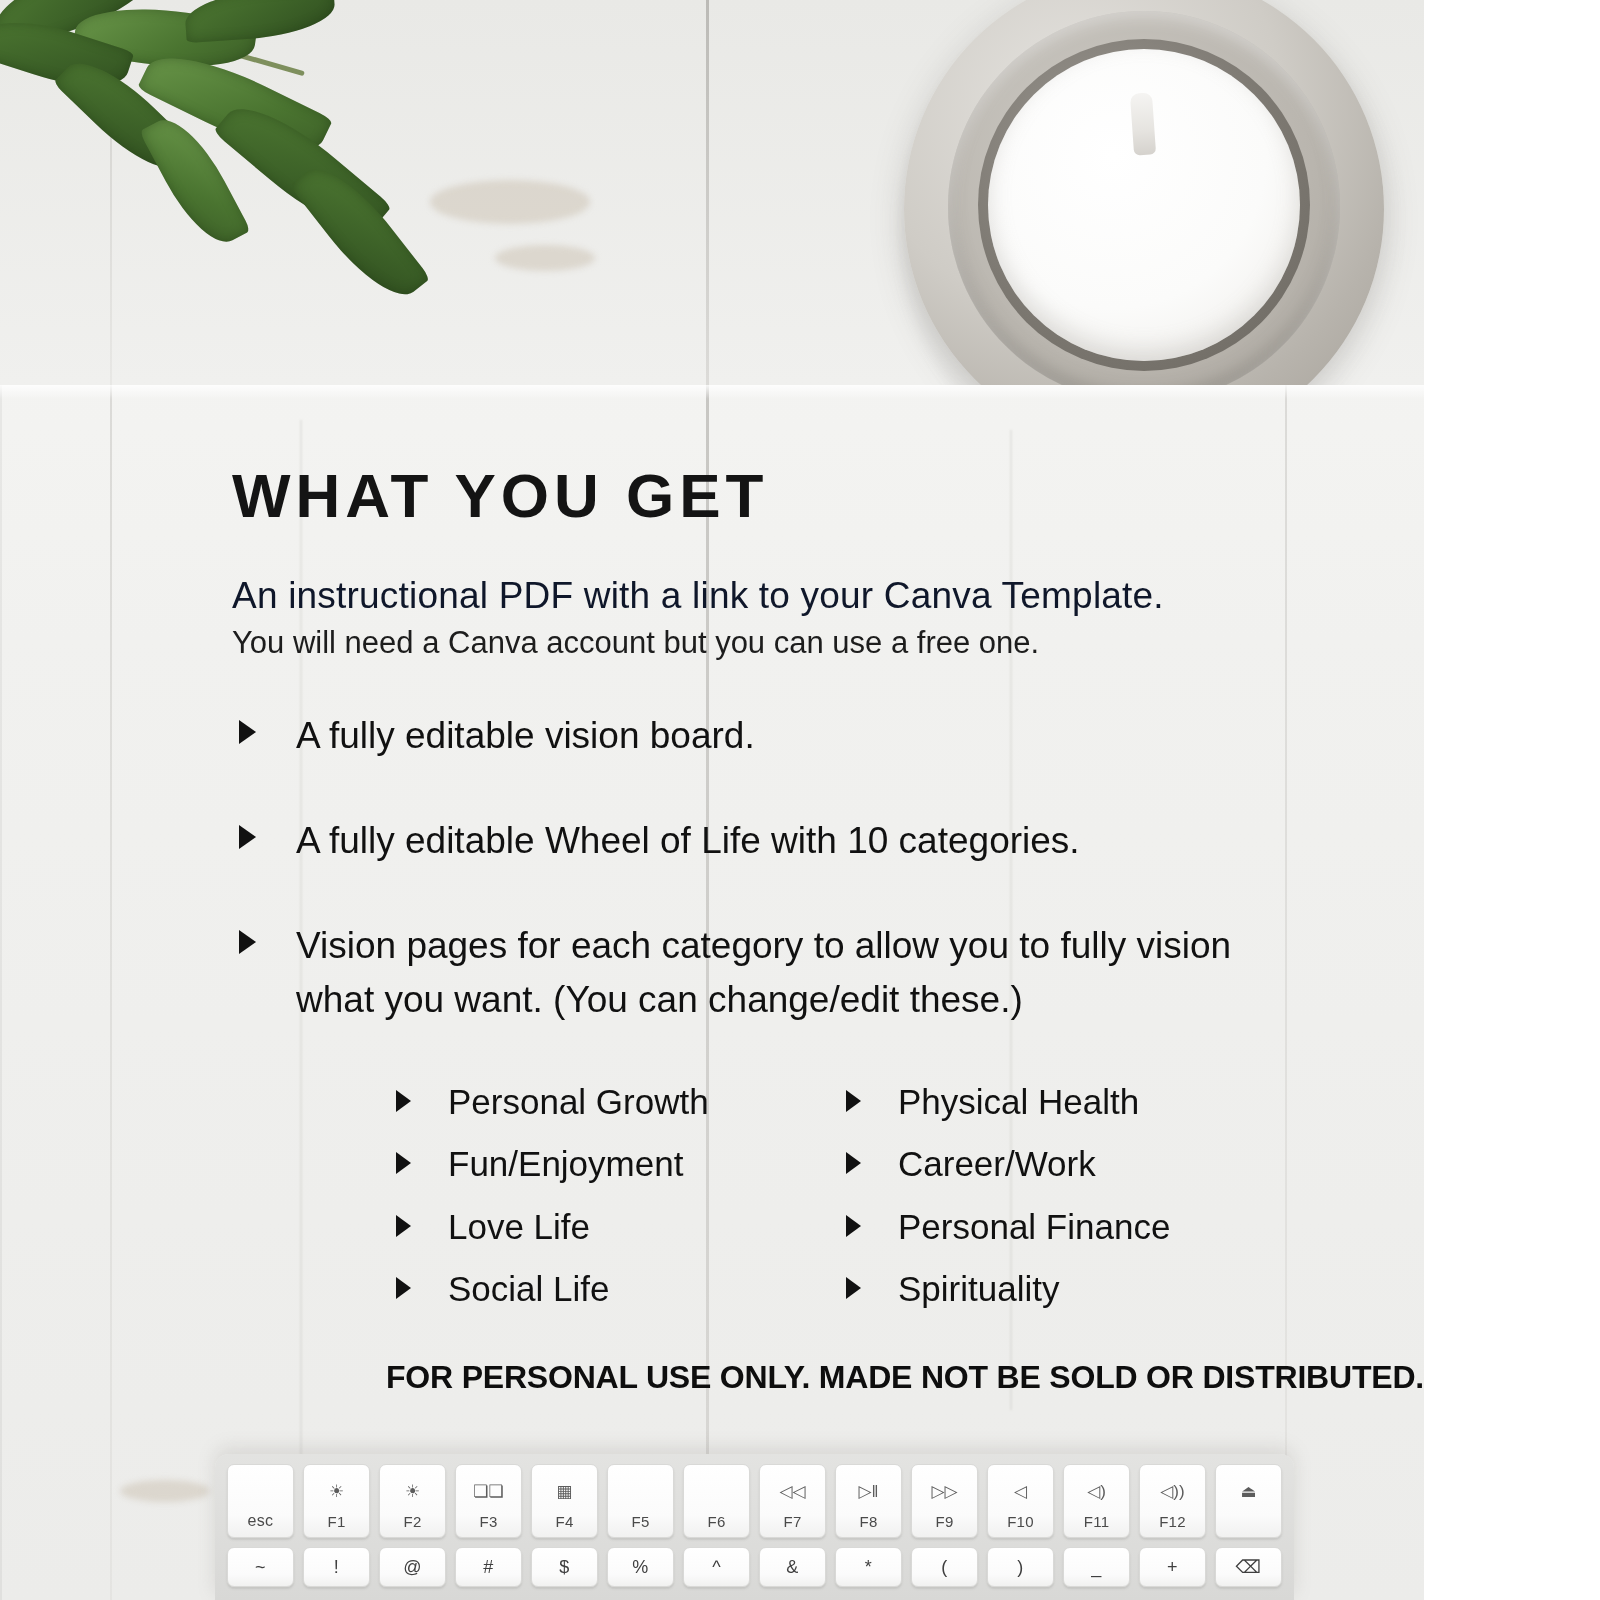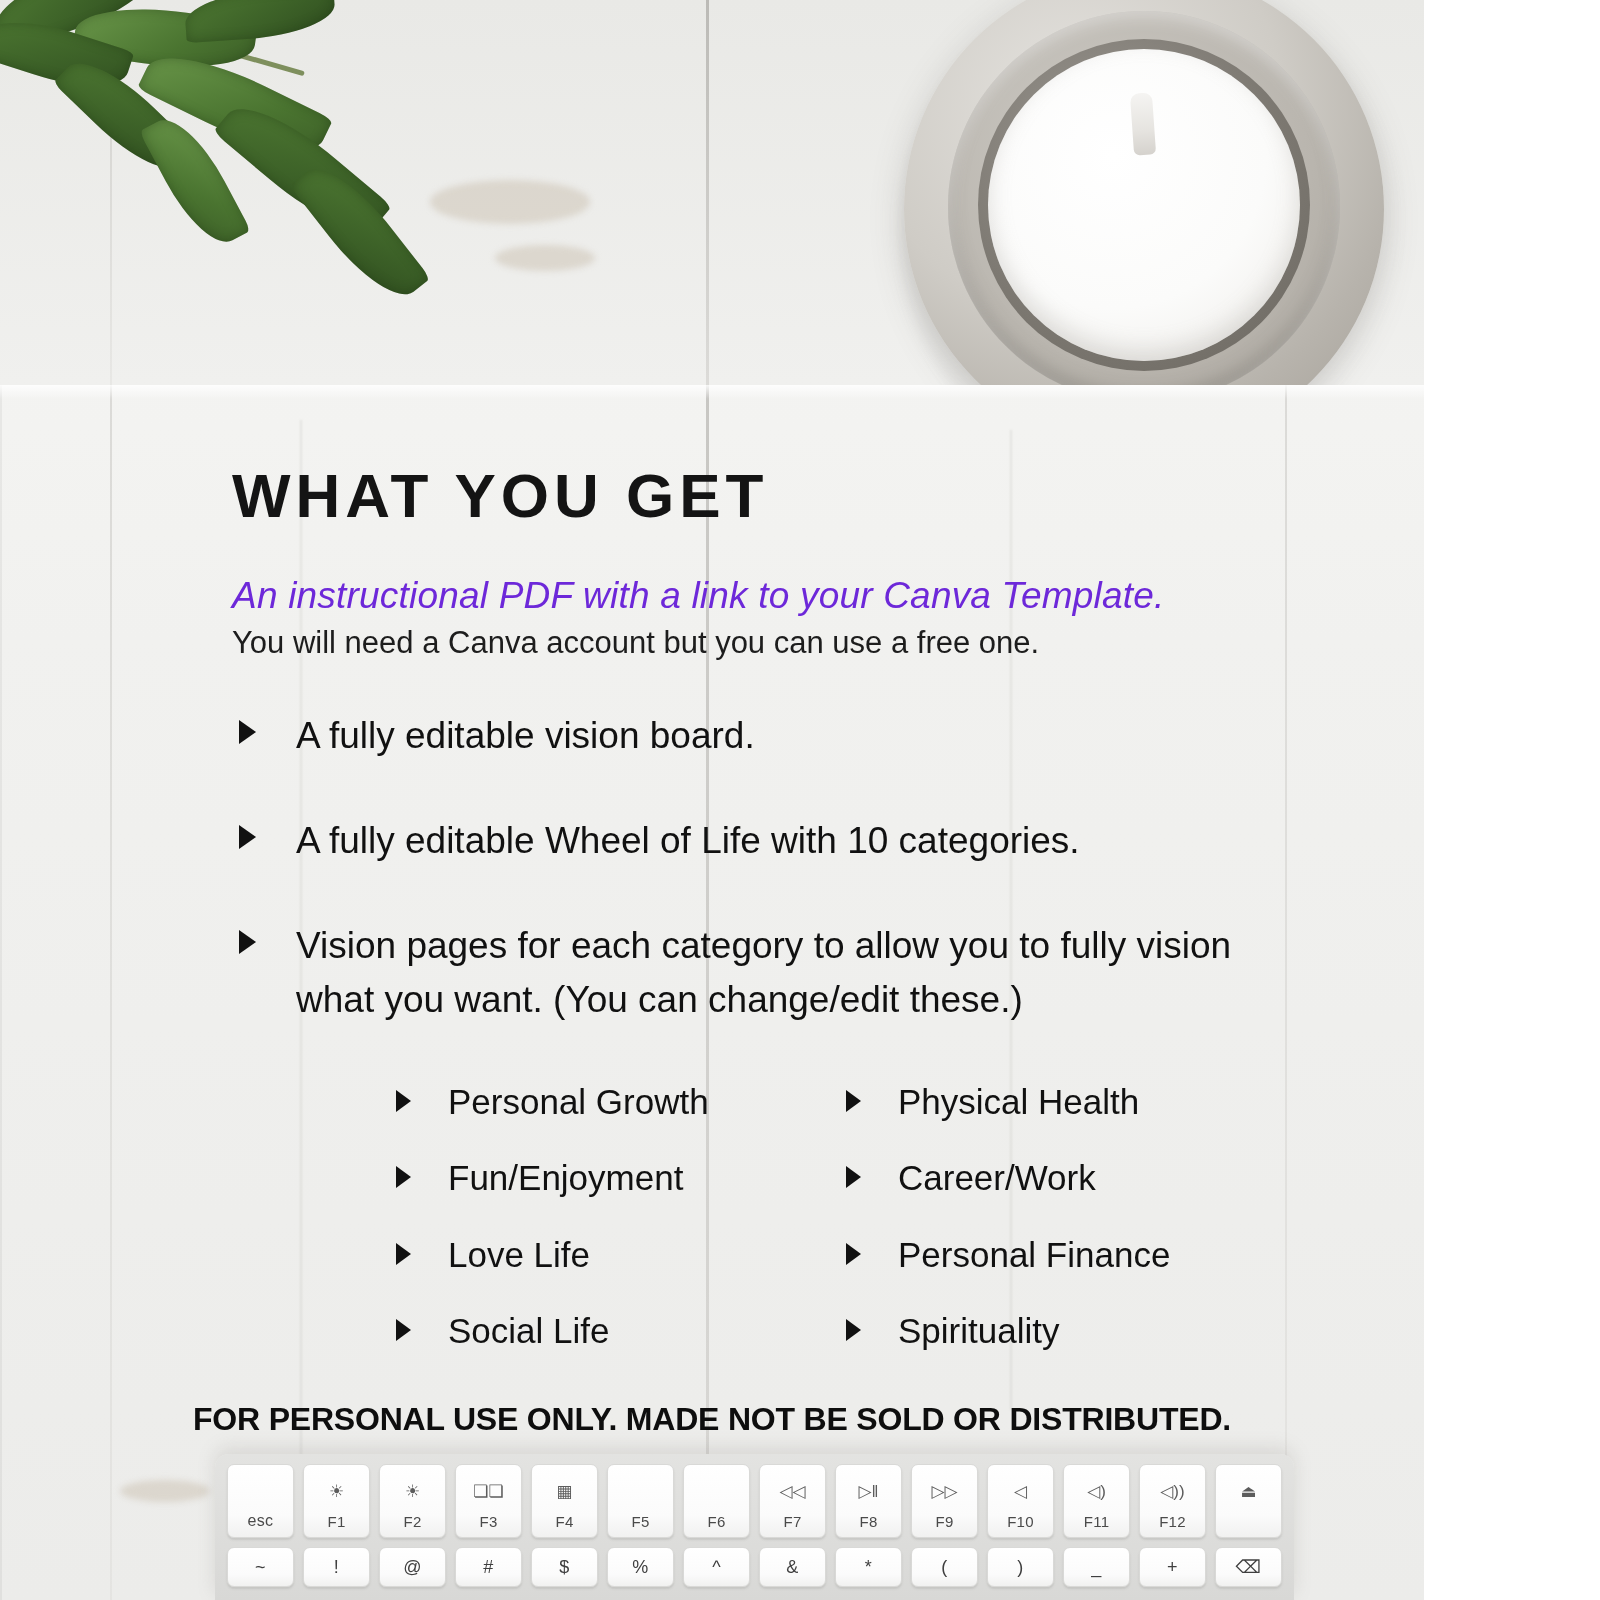--- a/index.html
+++ b/index.html
@@ -153,23 +153,22 @@
   h1.title {
     margin: 60px 0 0 232px;
     font-size: 62px;
     font-weight: 700;
     letter-spacing: 5px;
     color: #141414;
   }
   .lead {
     margin: 44px 0 0 232px;
     font-size: 37px;
-    color: #6d28d9;
+    color: #0f172a;
     letter-spacing: 0.2px;
-    font-style: italic;
   }
   .lead-sub {
     margin: 8px 0 0 232px;
     font-size: 31px;
     color: #1d1d1d;
   }
 
   ul.bullets {
     list-style: none;
     margin: 48px 0 0 0;
@@ -189,42 +188,42 @@
     width: 0; height: 0;
     border-left: 17px solid #111;
     border-top: 12px solid transparent;
     border-bottom: 12px solid transparent;
   }
 
   .cat-grid {
     margin: 18px 0 0 396px;
     display: grid;
     grid-template-columns: 450px auto;
-    row-gap: 28px;
+    row-gap: 14px;
   }
   .cat {
     position: relative;
     font-size: 35px;
     color: #111;
     padding-left: 52px;
     line-height: 1.38;
   }
   .cat .tri {
     position: absolute;
     left: 0;
     top: 12px;
     width: 0; height: 0;
     border-left: 15px solid #111;
     border-top: 11px solid transparent;
     border-bottom: 11px solid transparent;
   }
 
   .footer-note {
     margin: 46px 0 0 0;
-    text-align: center;
+    text-align: right;
     font-size: 32px;
     font-weight: 700;
     letter-spacing: -0.2px;
     color: #0e0e0e;
   }
 
   
   .keyboard {
     position: absolute;
     left: 215px;

